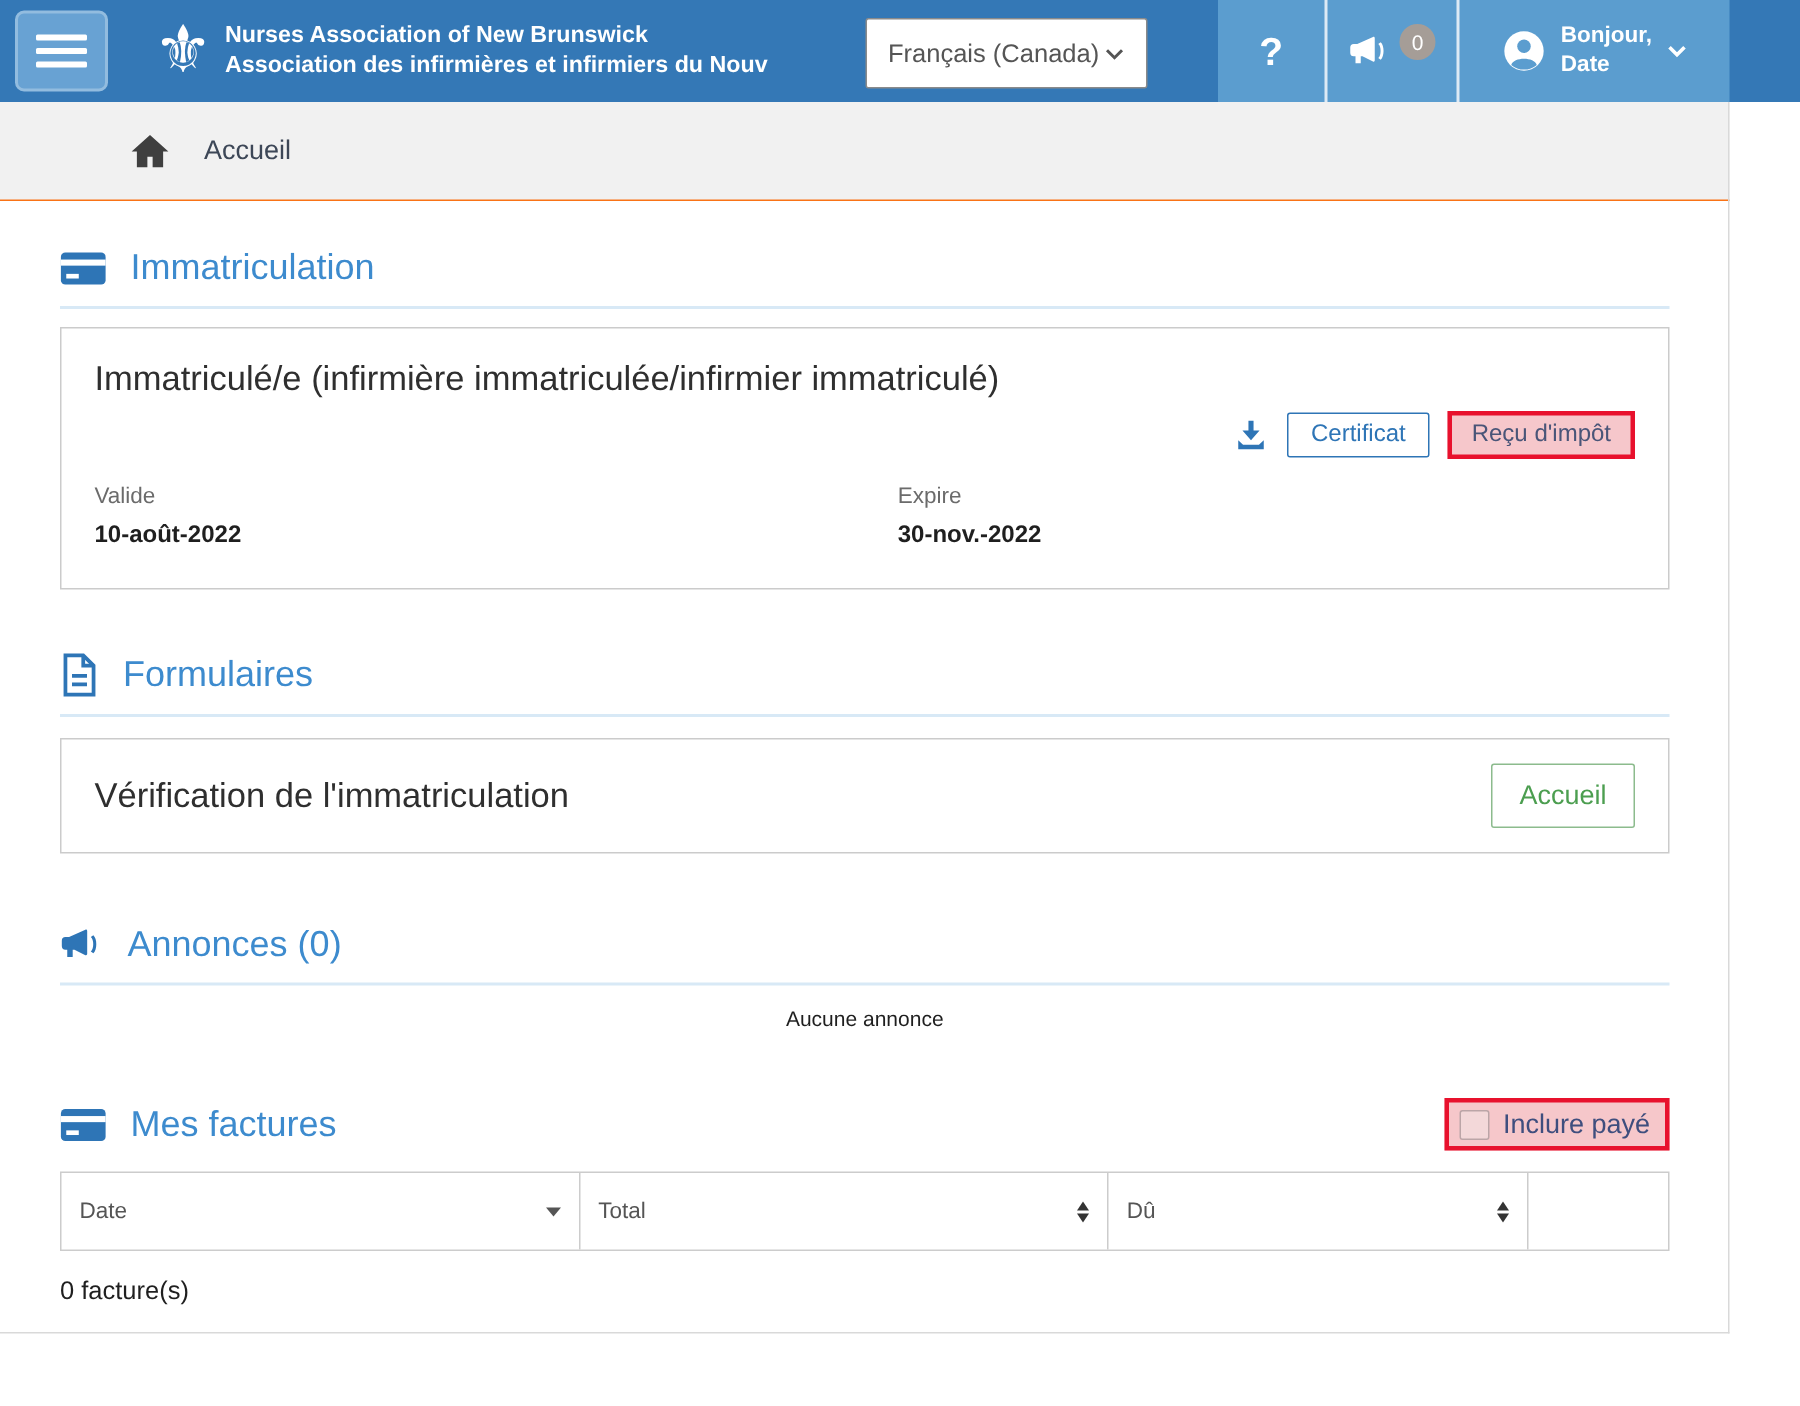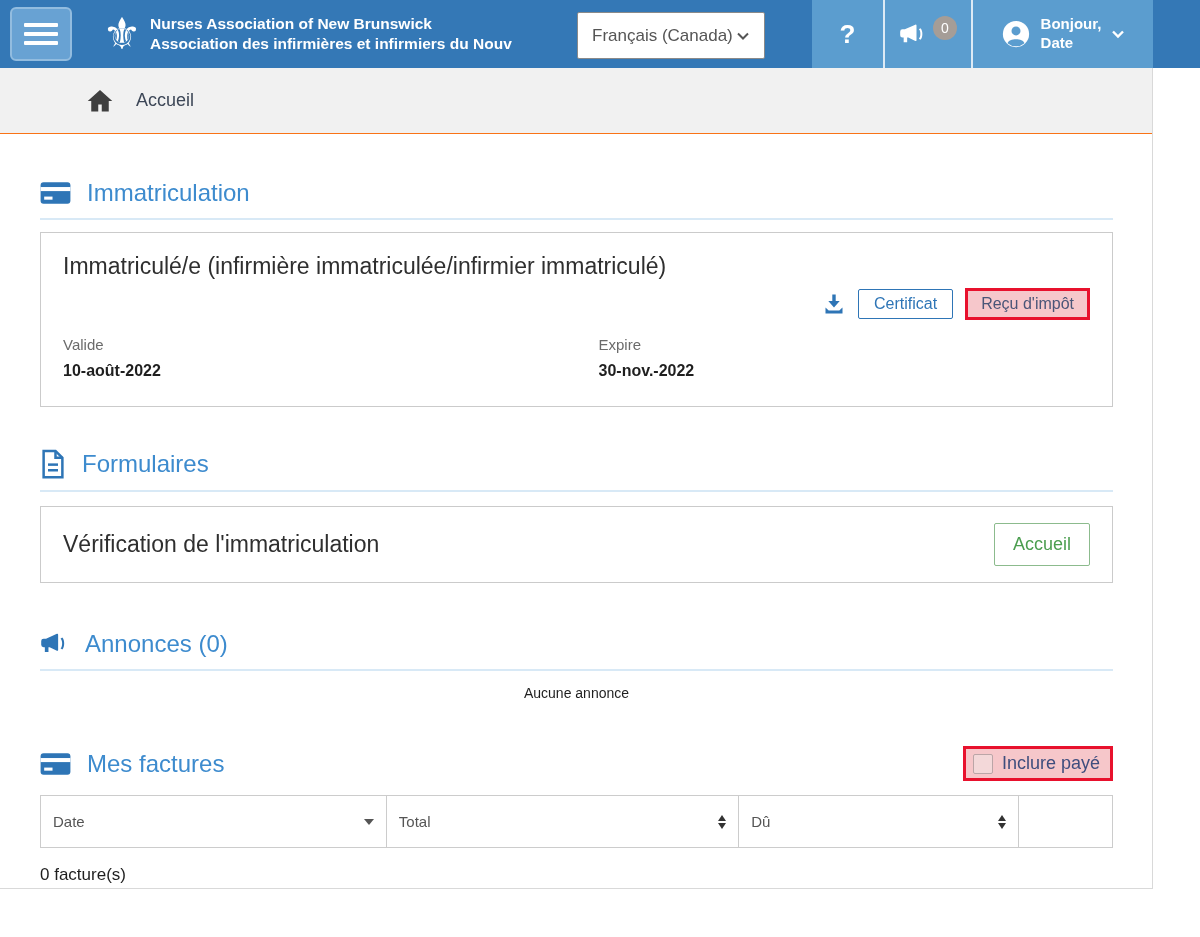--- a/index.html
+++ b/index.html
@@ -45,21 +45,21 @@
     display:flex; align-items:center; padding-left:86px; gap:22px; }
   .breadcrumb-label { color:#3d4757; font-size:18px; }
 
   
   .container-right-edge { position:absolute; left:1152px; top:68px; width:1px;
     height:821px; background:#d9d9d9; }
   .container-bottom-edge { position:absolute; left:0; top:888px; width:1153px;
     height:1px; background:#d9d9d9; }
 
   
-  .main { position:absolute; top:149px; left:0; width:1153px; padding:0 40px; }
+  .main { position:absolute; top:135px; left:0; width:1153px; padding:0 40px; }
   .section-header { display:flex; align-items:center; gap:16px; }
   .section-title { color:#3d8bce; font-size:24px; }
   .section-divider { border:none; border-top:2px solid #d8e9f6; margin-top:11px; }
 
   .sec-immat { margin-top:30px; }
   .card { background:#ffffff; border:1px solid #cbcbcb; }
   .reg-card { margin-top:12px; padding:20px 22px 26px; }
   .reg-card-title { color:#2f2f2f; font-size:23px; }
   .reg-actions { display:flex; justify-content:flex-end; align-items:center;
     gap:12px; margin-top:8px; }

